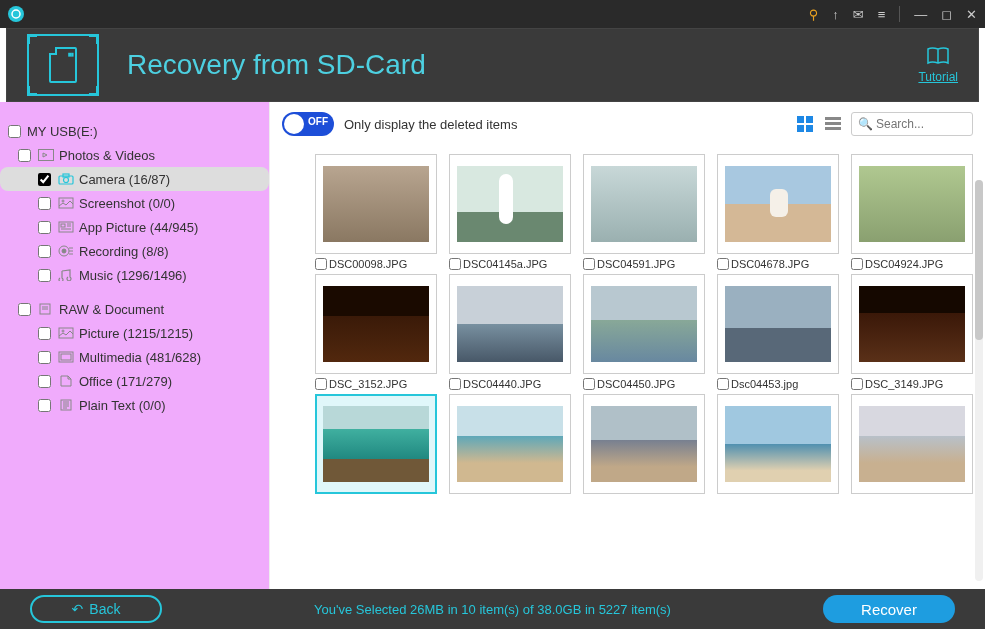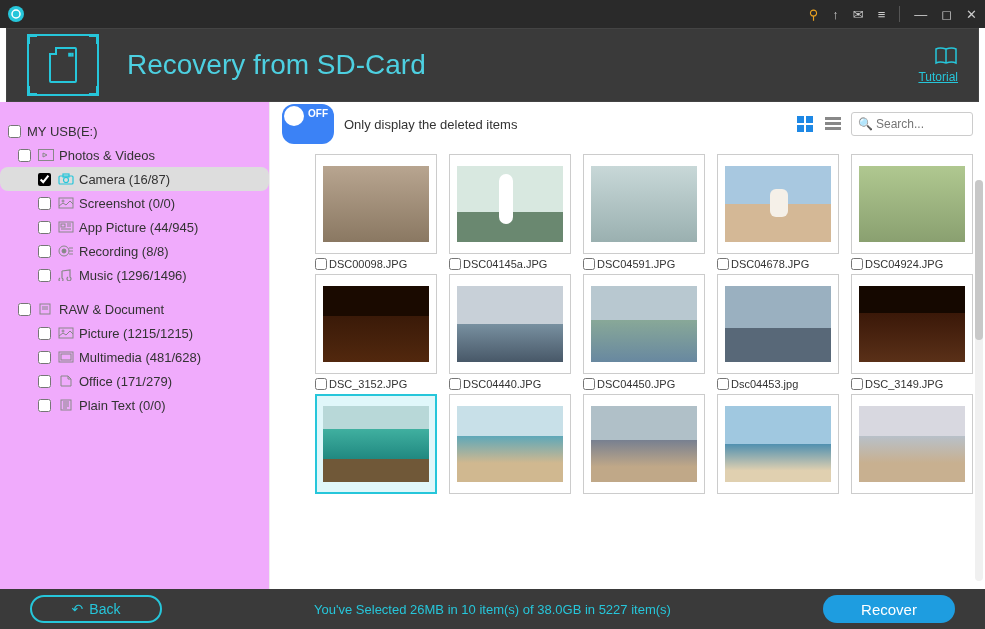--- a/index.html
+++ b/index.html
@@ -15,39 +15,39 @@
   .header-icon-box { width: 72px; height: 62px; border: 2px solid #26c6da; position: relative; display: flex; align-items: center; justify-content: center; }
   .header-icon-box .corner { position: absolute; width: 10px; height: 10px; }
   .header-icon-box .tl { top: -2px; left: -2px; border-top: 3px solid #26c6da; border-left: 3px solid #26c6da; }
   .header-icon-box .tr { top: -2px; right: -2px; border-top: 3px solid #26c6da; border-right: 3px solid #26c6da; }
   .header-icon-box .bl { bottom: -2px; left: -2px; border-bottom: 3px solid #26c6da; border-left: 3px solid #26c6da; }
   .header-icon-box .br { bottom: -2px; right: -2px; border-bottom: 3px solid #26c6da; border-right: 3px solid #26c6da; }
   .sd-icon { width: 28px; height: 36px; border: 2px solid #26c6da; border-radius: 2px; position: relative; }
   .sd-icon::before { content: ''; position: absolute; top: -2px; left: -2px; width: 6px; height: 6px; background: #3a3a3a; border-right: 2px solid #26c6da; border-bottom: 2px solid #26c6da; }
   .sd-icon::after { content: '▮▮▮'; position: absolute; top: 2px; right: 2px; font-size: 5px; letter-spacing: -1px; color: #26c6da; }
   .header-title { color: #4dd0e1; font-size: 28px; margin-left: 28px; font-weight: normal; }
-  .tutorial { margin-left: auto; text-align: right; cursor: pointer; }
+  .tutorial { margin-left: auto; text-align: center; cursor: pointer; }
   .tutorial-icon { font-size: 20px; color: #26c6da; }
   .tutorial-label { color: #26c6da; font-size: 12px; text-decoration: underline; }
   
   .content { display: flex; height: 487px; }
   .sidebar { width: 270px; background: #f0abfc; border-right: 1px solid #eee; padding-top: 17px; overflow-y: auto; }
   .tree-item { display: flex; align-items: center; height: 24px; font-size: 13px; color: #333; cursor: pointer; padding-left: 8px; }
   .tree-item input[type="checkbox"] { margin-right: 6px; width: 13px; height: 13px; }
   .tree-item.root { font-weight: normal; }
   .tree-item.level1 { padding-left: 18px; }
   .tree-item.level2 { padding-left: 38px; border-radius: 8px; }
   .tree-item.selected { background: #ddd; }
   .tree-icon { width: 18px; height: 14px; margin-right: 4px; display: inline-flex; align-items: center; justify-content: center; }
   .tree-icon svg, .tree-icon span { color: #888; }
   .tree-icon.cyan svg { stroke: #26c6da; }
   
   .main { flex: 1; background: #fff; display: flex; flex-direction: column; }
   .toolbar { height: 44px; display: flex; align-items: center; padding: 0 12px; }
-  .toggle { width: 52px; height: 40px; background: #3b82f6; border-radius: 12px; position: relative; cursor: pointer; }
+  .toggle { width: 52px; height: 24px; background: #1d4ed8; border-radius: 12px; position: relative; cursor: pointer; }
   .toggle-knob { width: 20px; height: 20px; background: #fff; border-radius: 50%; position: absolute; top: 2px; left: 2px; }
   .toggle-text { position: absolute; right: 6px; top: 4px; color: #fff; font-size: 10px; font-weight: bold; }
   .toggle-label { margin-left: 10px; font-size: 13px; color: #333; }
   .toolbar-right { margin-left: auto; display: flex; align-items: center; gap: 8px; }
   .view-btn { width: 20px; height: 20px; cursor: pointer; display: flex; align-items: center; justify-content: center; }
   .view-grid { color: #1e88e5; }
   .view-list { color: #888; }
   .search-box { width: 122px; height: 24px; border: 1px solid #ccc; border-radius: 3px; display: flex; align-items: center; padding: 0 6px; }
   .search-box input { border: none; outline: none; width: 90px; font-size: 12px; color: #888; }
   

